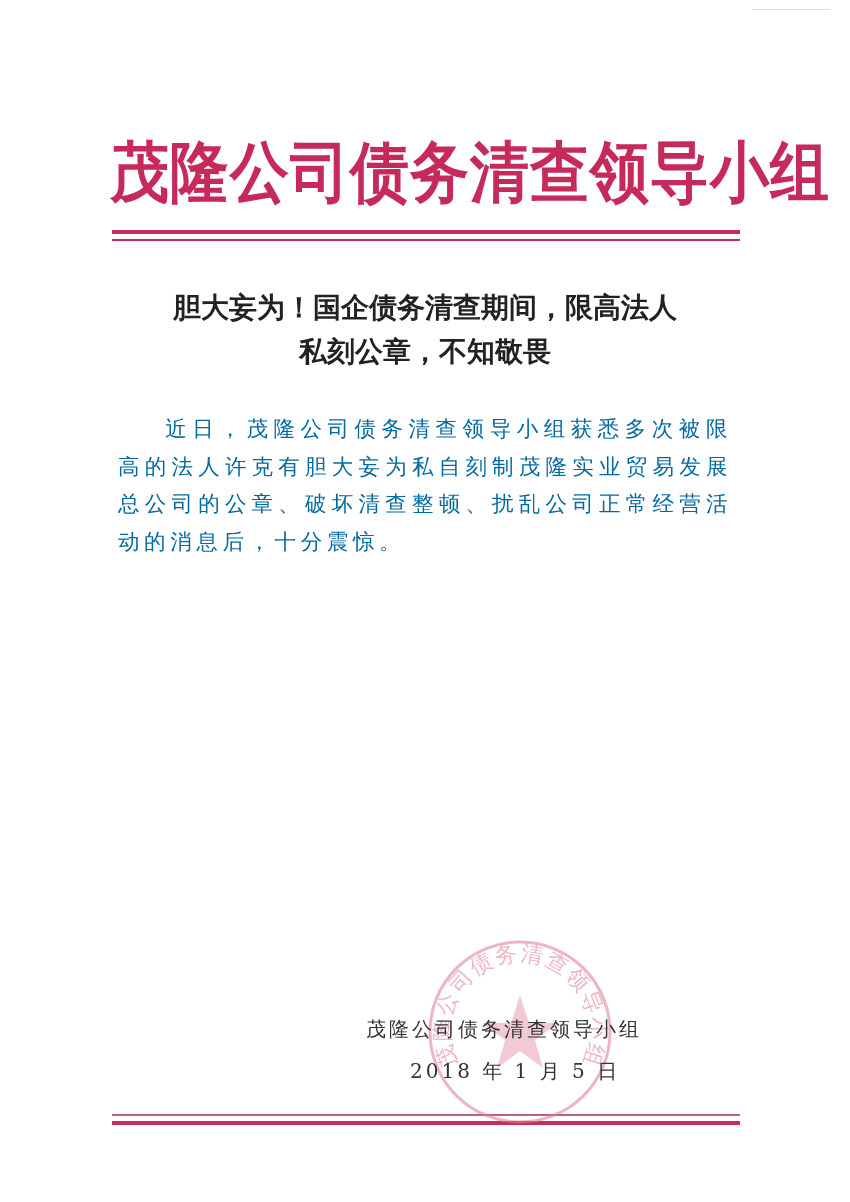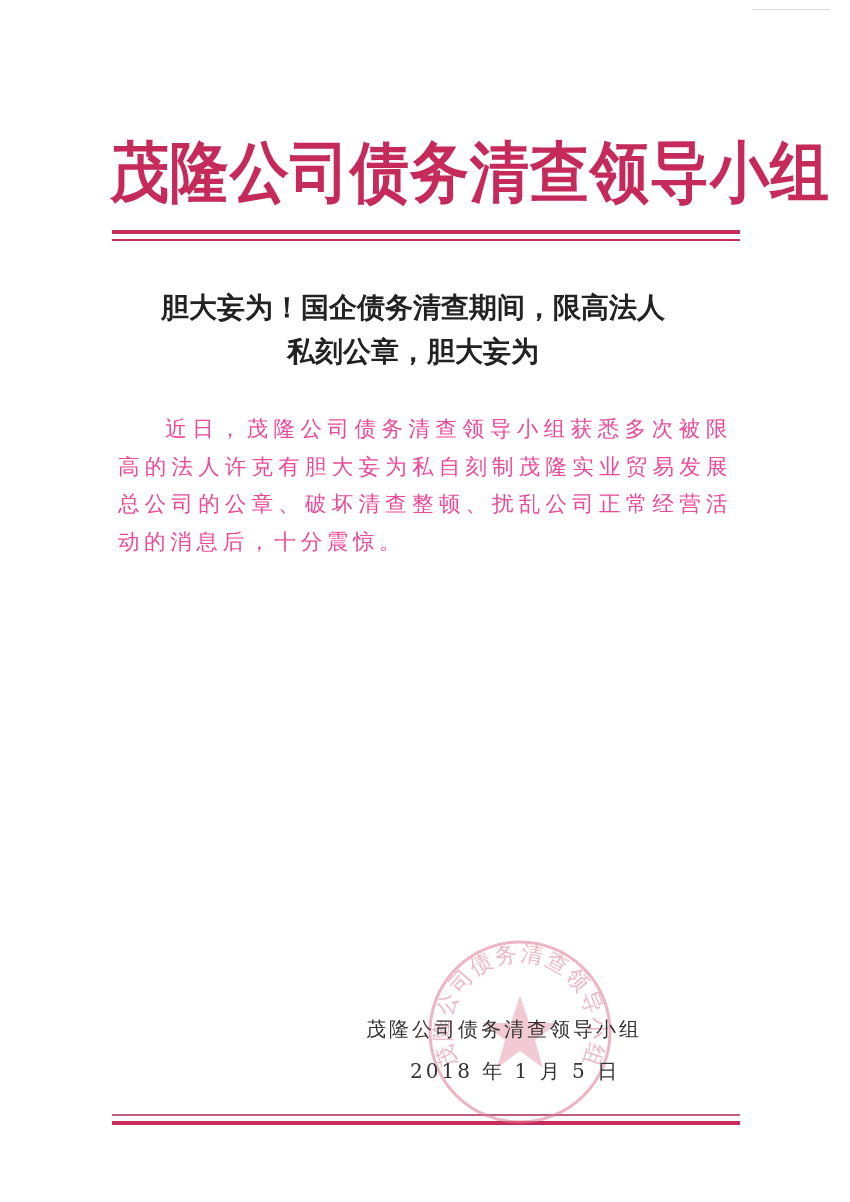--- a/index.html
+++ b/index.html
@@ -8,46 +8,46 @@
   .scan-edge { position: absolute; top: 9px; left: 752px; width: 78px; height: 1px; background: #dcdcdc; }
   .letterhead { position: absolute; top: 128px; left: 110px; width: 630px; text-align: center;
                 font-family: "DejaVu Sans", "Liberation Sans", sans-serif; font-weight: bold;
                 font-size: 59px; letter-spacing: 1px; color: #c62a5a; line-height: 80px;
                 transform: scaleY(1.12); transform-origin: top center; white-space: nowrap; }
   .rule { position: absolute; left: 112px; width: 628px; background: #c72c5b; }
   .rule.top1 { top: 230px; height: 4px; }
   .rule.top2 { top: 239px; height: 2px; }
   .rule.bot1 { top: 1114px; height: 2px; background: #c06080; }
   .rule.bot2 { top: 1121px; height: 4px; }
-  .headline { position: absolute; top: 286px; left: 98px; width: 630px; text-align: center;
+  .headline { position: absolute; top: 286px; left: 110px; width: 630px; text-align: center;
               font-family: "DejaVu Serif", "Liberation Serif", serif; font-weight: bold;
               font-size: 28px; line-height: 44px; color: #222; }
   .body-text { position: absolute; top: 410px; left: 118px; width: 614px;
                font-family: "DejaVu Sans", "Liberation Sans", sans-serif;
-               font-size: 21.5px; line-height: 37.6px; letter-spacing: 4.6px; color: #ec4899;
+               font-size: 21.5px; line-height: 37.6px; letter-spacing: 4.6px; color: #0369a1;
                text-align: justify; }
   .body-text p { margin: 0; text-indent: 2.2em; }
   .signature { position: absolute; top: 1016px; left: 366px; font-family: "DejaVu Sans", "Liberation Sans", sans-serif;
                font-size: 20px; letter-spacing: 3px; color: #333; z-index: 2; }
   .date { position: absolute; top: 1058px; left: 410px; font-family: "DejaVu Serif", "Liberation Serif", serif;
           font-size: 20px; letter-spacing: 3px; color: #333; z-index: 2; }
   .seal { position: absolute; left: 425px; top: 937px; width: 190px; height: 190px; z-index: 1; opacity: 0.55; }
 </style>
 </head>
 <body>
 
 <div class="scan-edge"></div>
 
 <div class="letterhead">茂隆公司债务清查领导小组</div>
 <div class="rule top1"></div>
 <div class="rule top2"></div>
 
 <div class="headline">
   <div>胆大妄为！国企债务清查期间，限高法人</div>
-  <div>私刻公章，胆大妄为</div>
+  <div>私刻公章，不知敬畏</div>
 </div>
 
 <div class="body-text">
   <p>近日，茂隆公司债务清查领导小组获悉多次被限高的法人许克有胆大妄为私自刻制茂隆实业贸易发展总公司的公章、破坏清查整顿、扰乱公司正常经营活动的消息后，十分震惊。</p>
 </div>
 
 <svg class="seal" viewBox="0 0 190 190">
   <defs>
     <path id="sealArc" d="M 30 120 A 70 70 0 1 1 160 120"></path>
   </defs>

